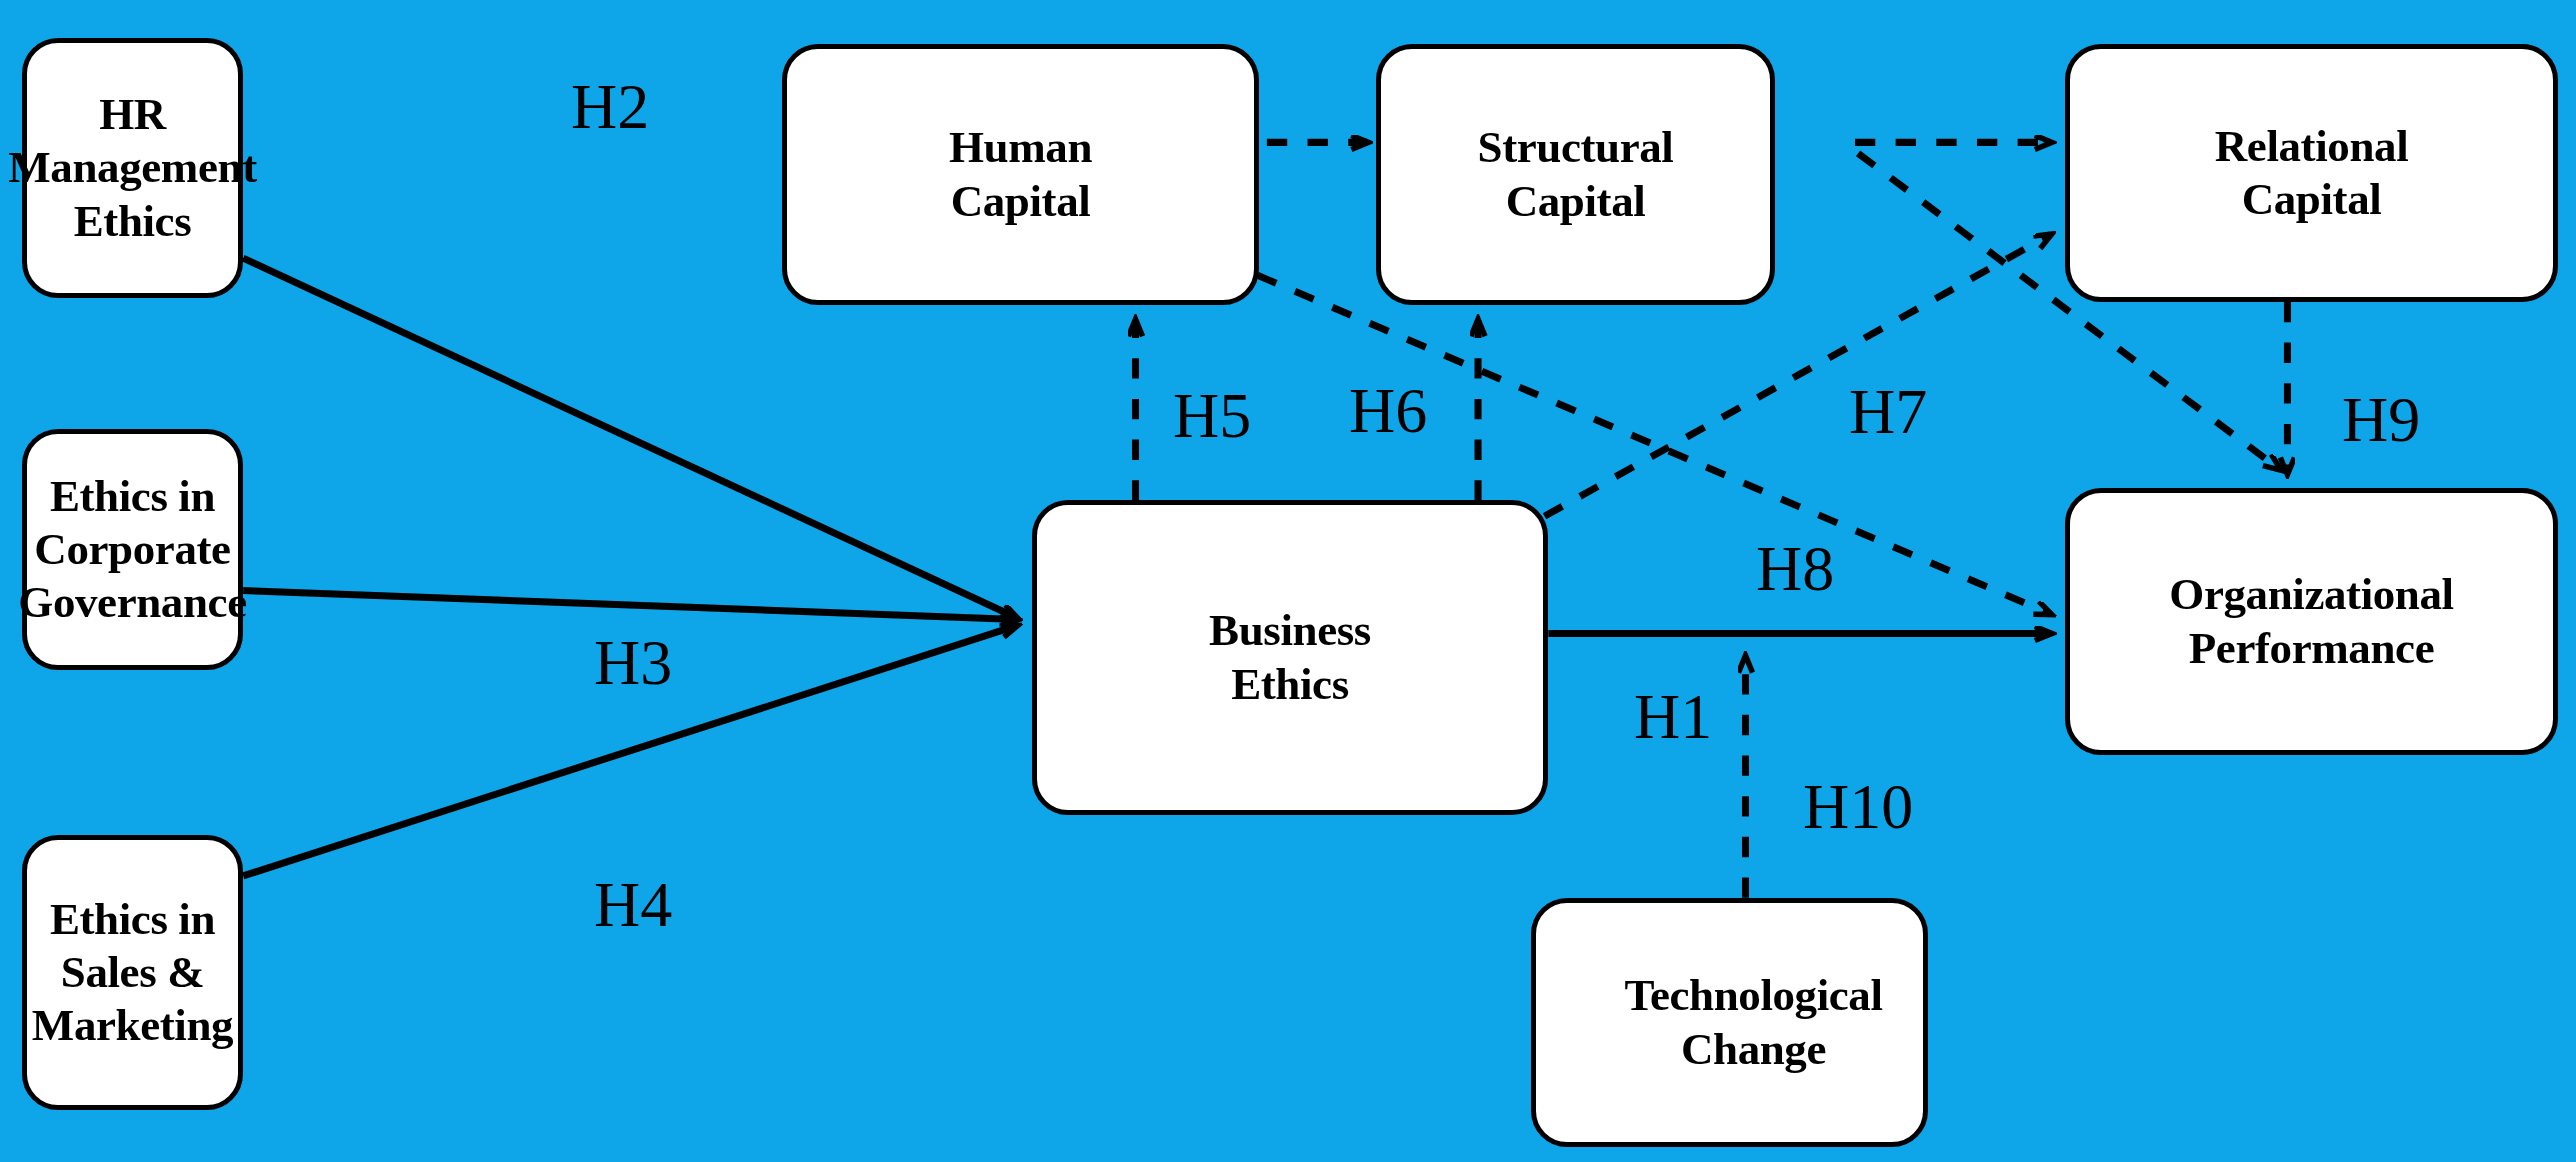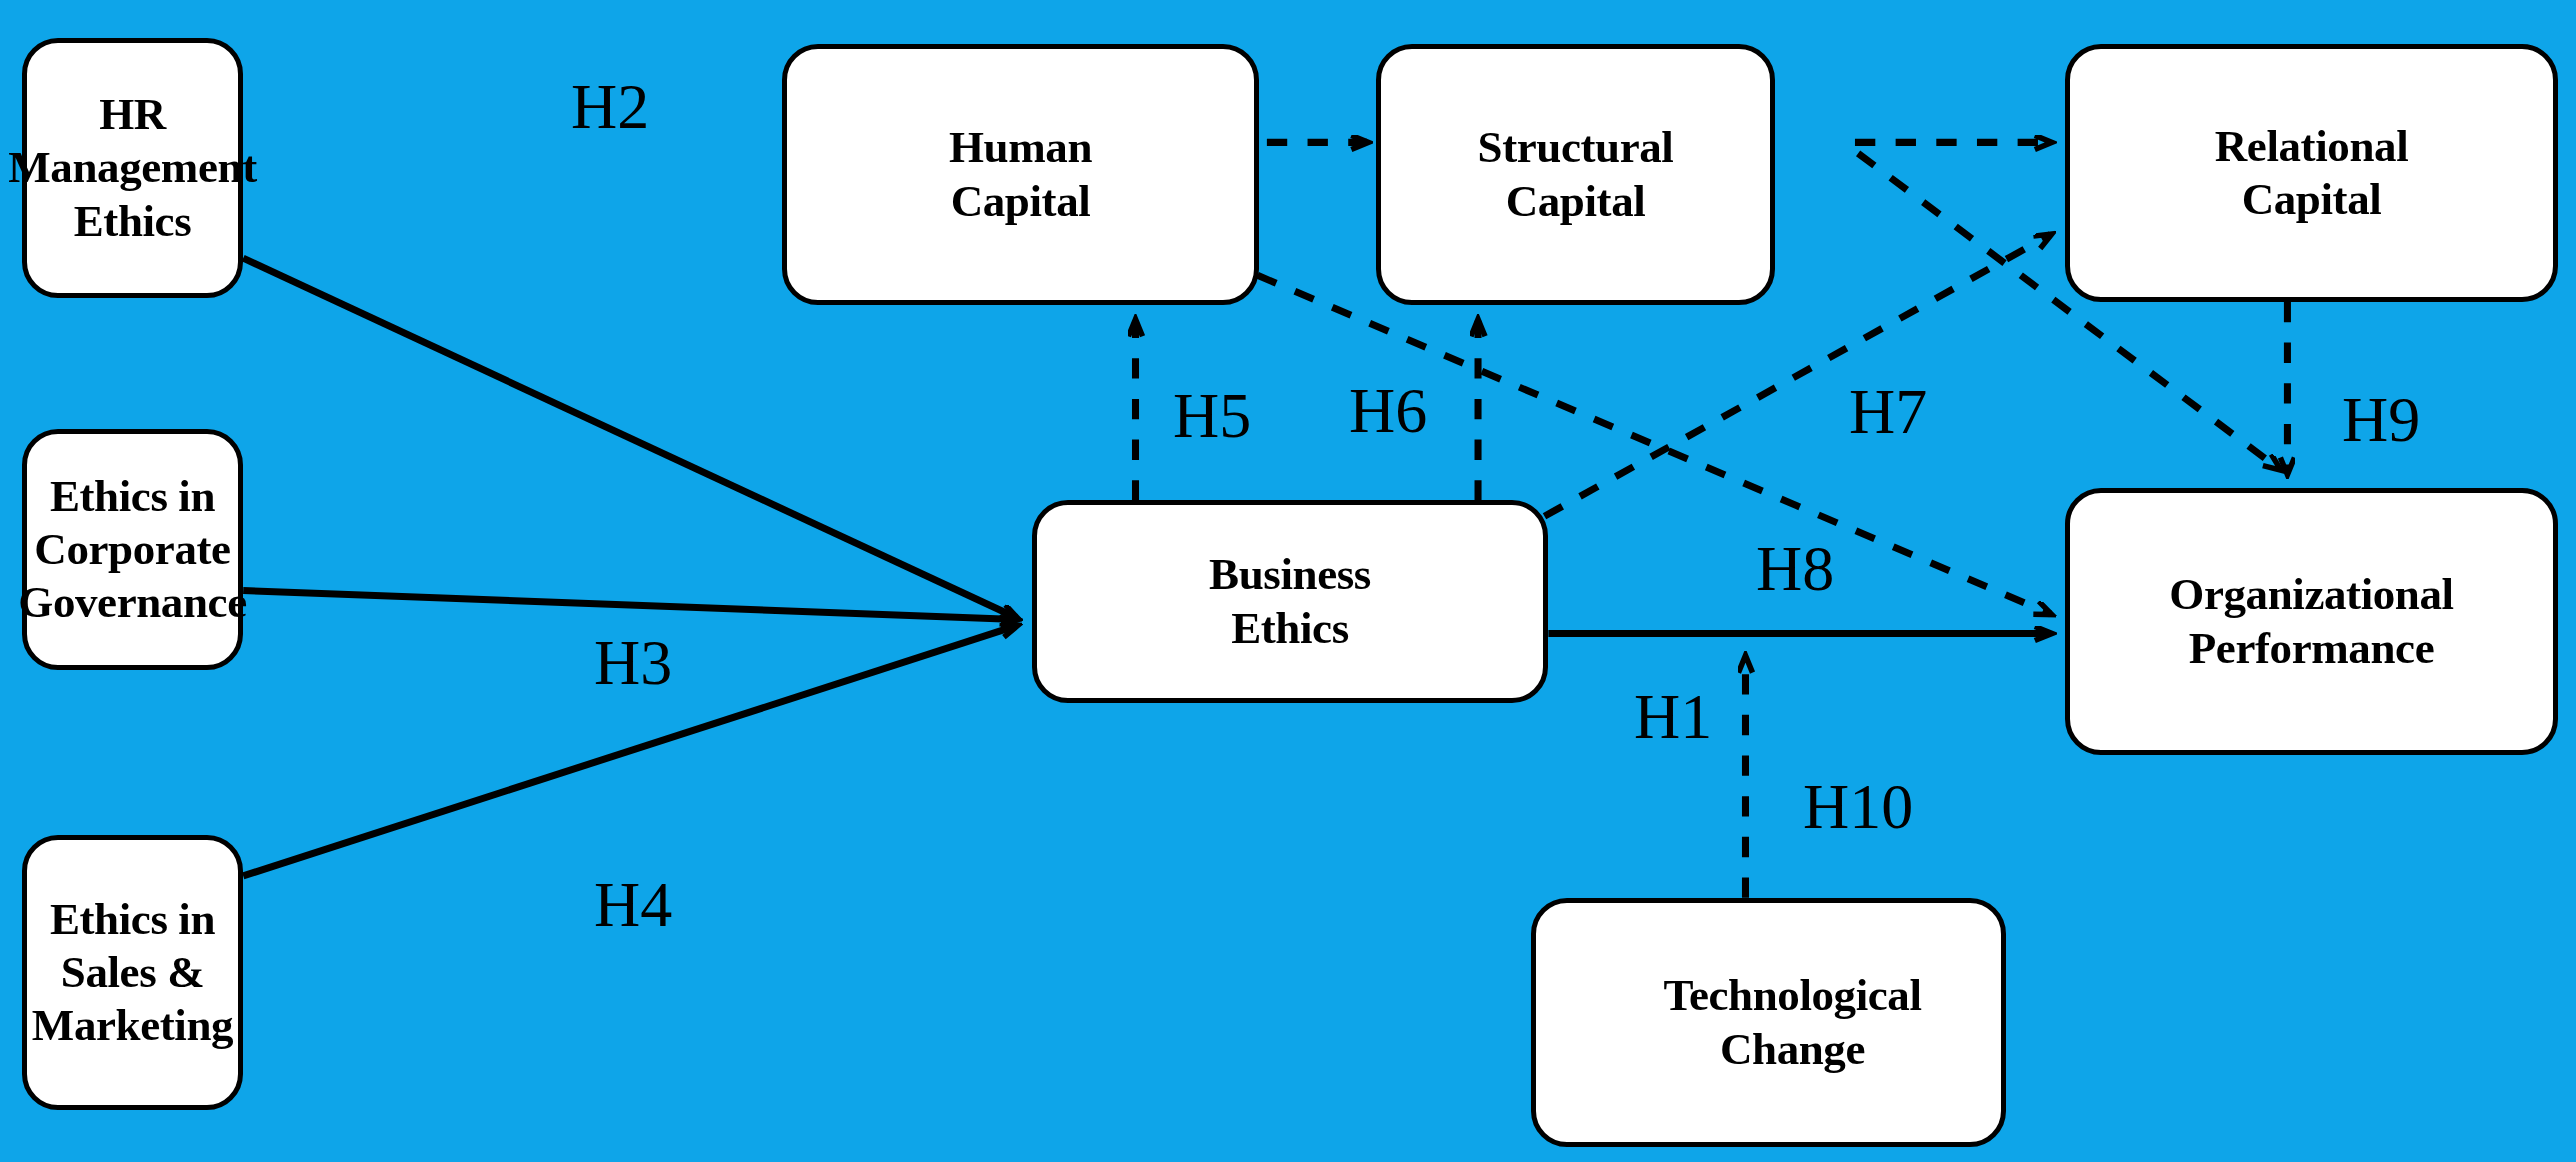--- a/index.html
+++ b/index.html
@@ -112,31 +112,31 @@
   <div class="node" style="left:1376px;top:44px;width:399px;height:261px;">
     <span class="label">Structural
 Capital</span>
   </div>
 
   <div class="node" style="left:2065px;top:44px;width:493px;height:258px;">
     <span class="label">Relational
 Capital</span>
   </div>
 
-  <div class="node" style="left:1032px;top:500px;width:516px;height:203px;">
+  <div class="node" style="left:1032px;top:500px;width:516px;height:315px;">
     <span class="label">Business
 Ethics</span>
   </div>
 
   <div class="node" style="left:2065px;top:488px;width:493px;height:267px;">
     <span class="label">Organizational
 Performance</span>
   </div>
 
-  <div class="node" style="left:1531px;top:898px;width:475px;height:249px;padding-left:48px;">
+  <div class="node" style="left:1531px;top:898px;width:397px;height:249px;padding-left:48px;">
     <span class="label">Technological
 Change</span>
   </div>
 
   <div class="hlabel" style="left:571px;top:70px;">H2</div>
   <div class="hlabel" style="left:1173px;top:379px;">H5</div>
   <div class="hlabel" style="left:1349px;top:374px;">H6</div>
   <div class="hlabel" style="left:1849px;top:375px;">H7</div>
   <div class="hlabel" style="left:2342px;top:383px;">H9</div>
   <div class="hlabel" style="left:594px;top:626px;">H3</div>

